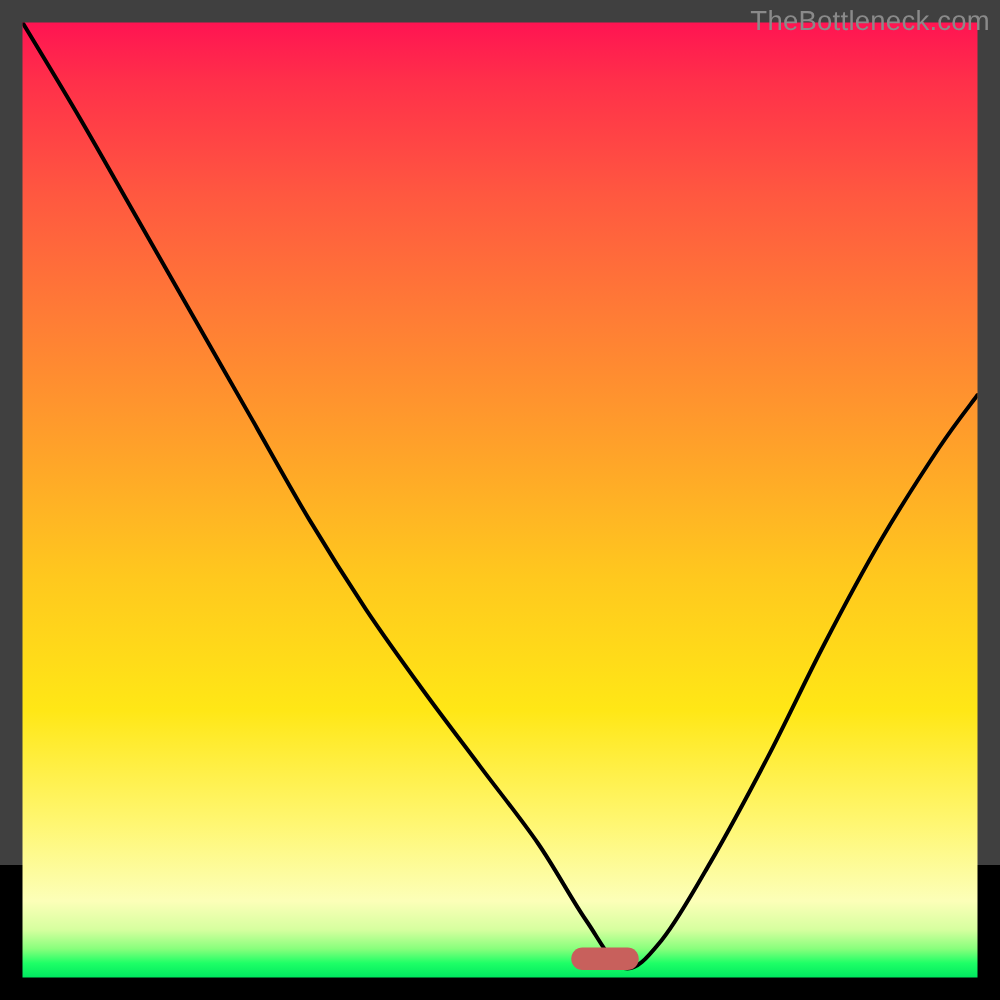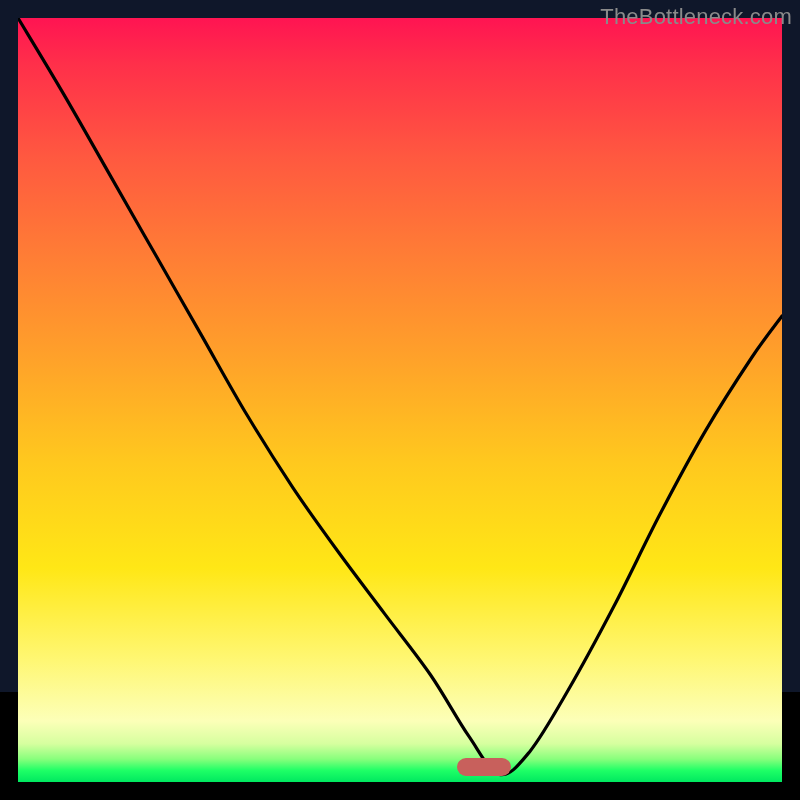--- a/index.html
+++ b/index.html
@@ -8,21 +8,21 @@
     width: 800px;
     height: 800px;
     background: #000;
     font-family: Arial, Helvetica, sans-serif;
     overflow: hidden;
   }
   .stage {
     position: relative;
     width: 800px;
     height: 692px;
-    background: #0f172a;
+    background: #404040;
   }
   .plot {
     position: absolute;
     left: 18px;
     top: 18px;
     width: 764px;
     height: 764px;
     
     background: linear-gradient(
       to bottom,

